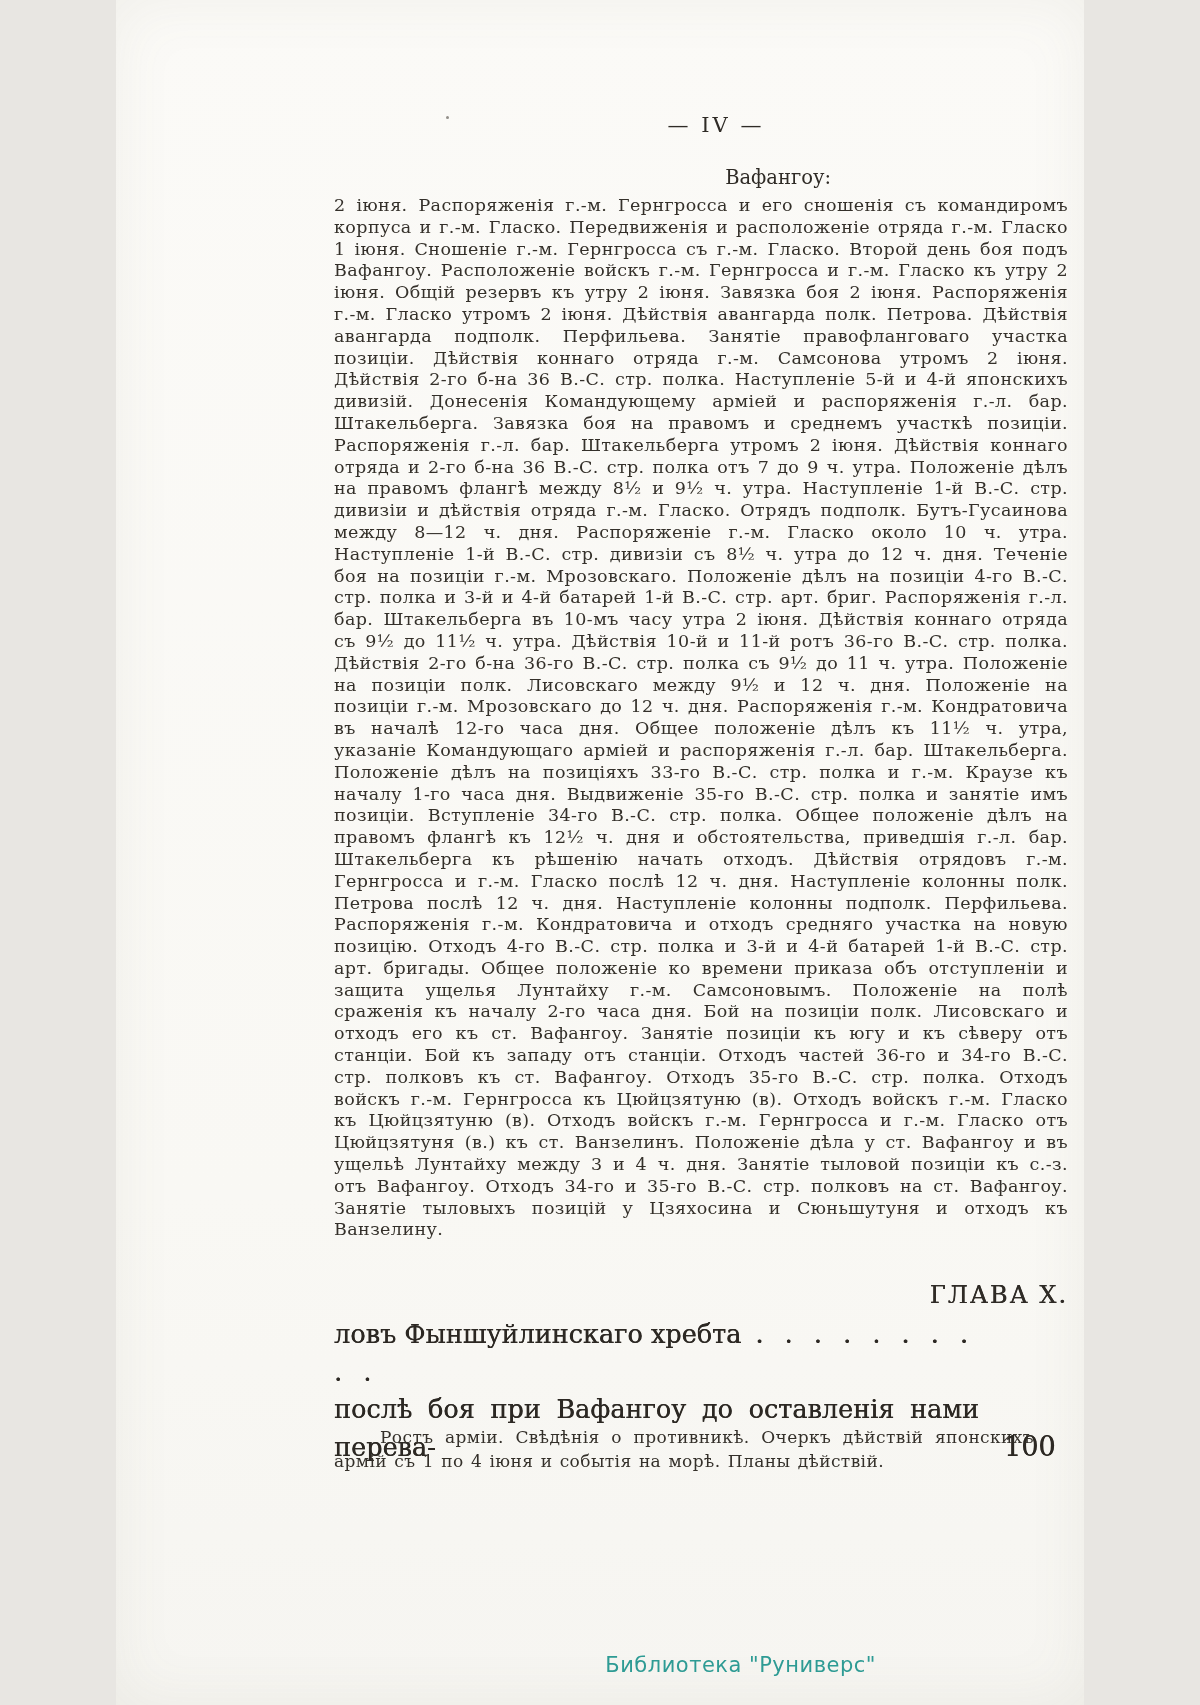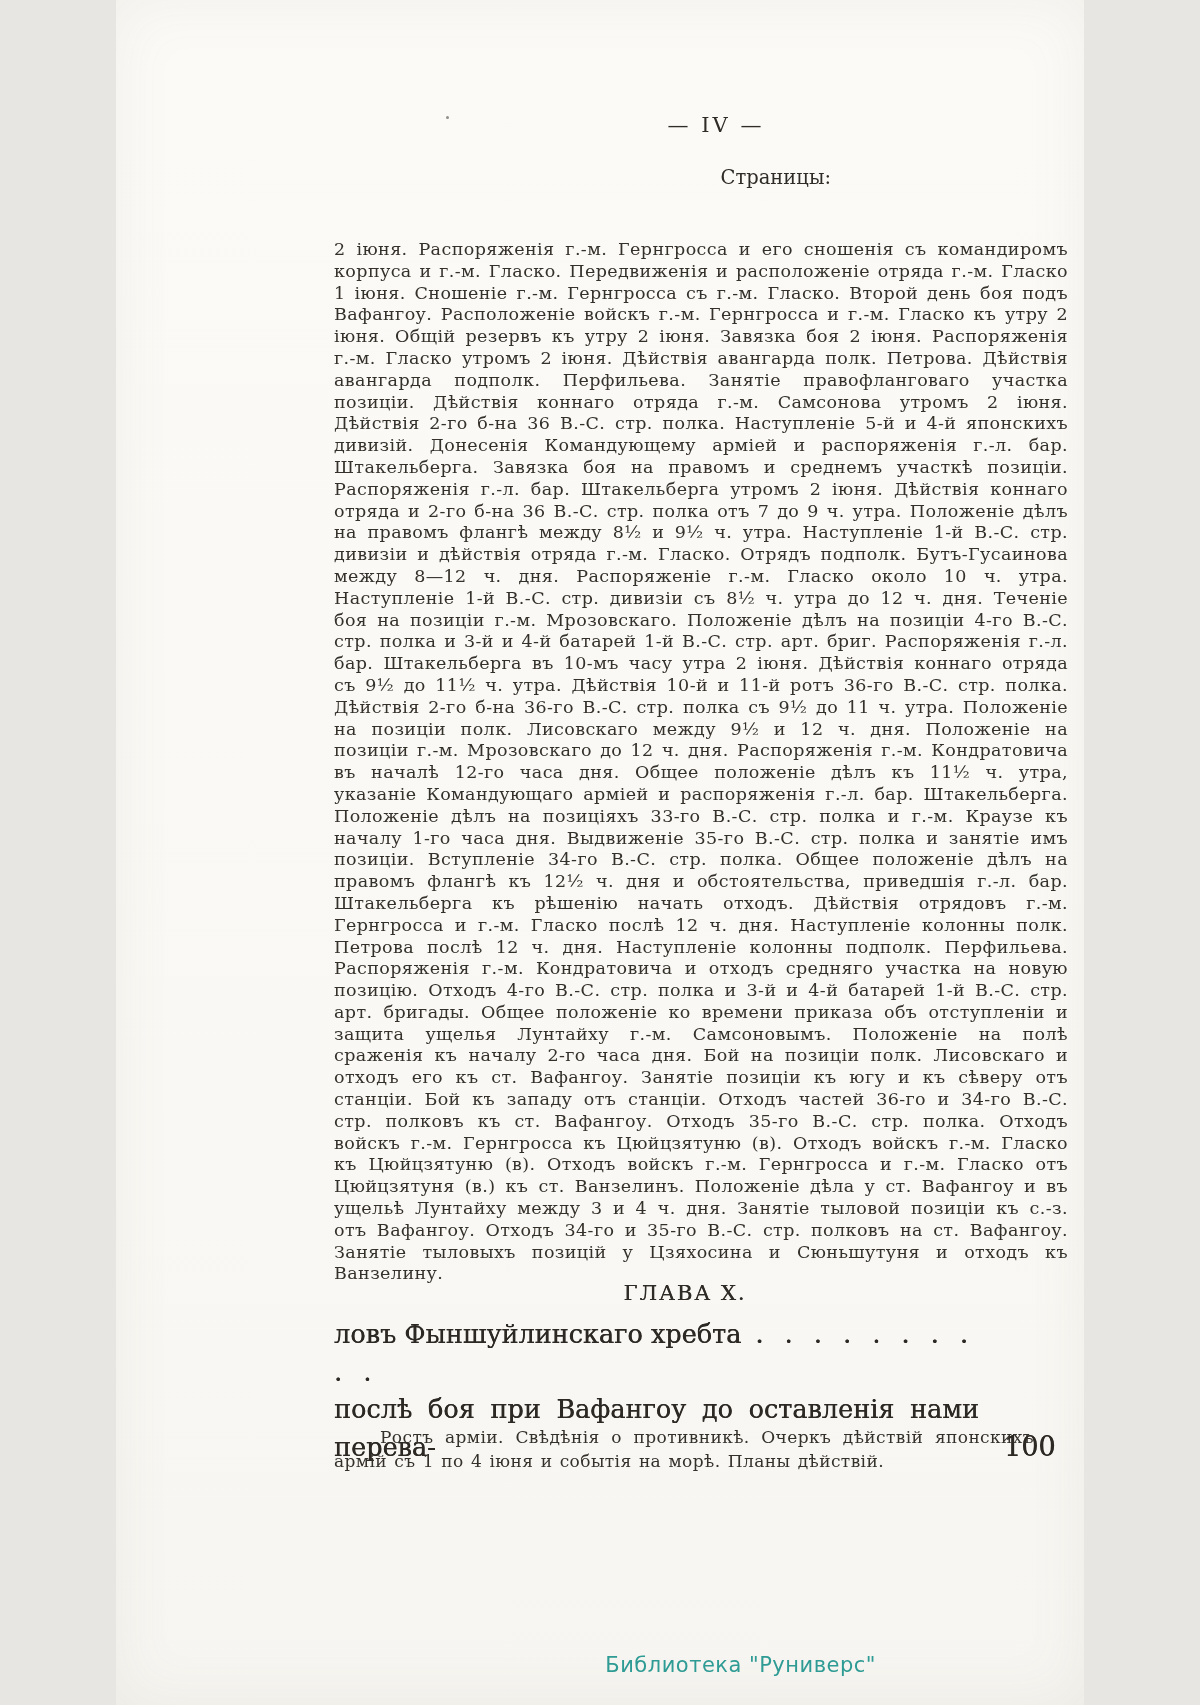--- a/index.html
+++ b/index.html
@@ -39,29 +39,28 @@
     position: absolute;
     top: 195px;
     left: 218px;
     width: 734px;
     font-size: 17.5px;
     line-height: 21.8px;
     letter-spacing: 0.4px;
     word-spacing: 1.5px;
     text-align: justify;
     color: #34302a;
-    margin-top: 44px;
   }
   .chapter-heading {
     position: absolute;
     top: 1281px;
-    left: 202px;
+    left: 218px;
     width: 734px;
-    text-align: center;
-    font-size: 21px;
+    text-align: right;
+    font-size: 24px;
     letter-spacing: 2px;
     color: #2f2b26;
     text-shadow: 0.3px 0 0 currentColor;
   }
   .chapter-title {
     position: absolute;
     top: 1316px;
     left: 163px;
     width: 700px;
     font-size: 25.5px;
@@ -126,21 +125,21 @@
 </style>
 </head>
 <body>
 
 <div class="page">
 
   <div class="scan-speck"></div>
 
   <div class="page-number-top">— IV —</div>
 
-  <div class="pages-label">Страницы:</div>
+  <div class="pages-label">Вафангоу:</div>
 
   <div class="toc-body">2 іюня. Распоряженія г.-м. Гернгросса и его сношенія съ командиромъ корпуса и г.-м. Гласко. Передвиженія и расположеніе отряда г.-м. Гласко 1 іюня. Сношеніе г.-м. Гернгросса съ г.-м. Гласко. Второй день боя подъ Вафангоу. Расположеніе войскъ г.-м. Гернгросса и г.-м. Гласко къ утру 2 іюня. Общій резервъ къ утру 2 іюня. Завязка боя 2 іюня. Распоряженія г.-м. Гласко утромъ 2 іюня. Дѣйствія авангарда полк. Петрова. Дѣйствія авангарда подполк. Перфильева. Занятіе правофланговаго участка позиціи. Дѣйствія коннаго отряда г.-м. Самсонова утромъ 2 іюня. Дѣйствія 2-го б-на 36 В.-С. стр. полка. Наступленіе 5-й и 4-й японскихъ дивизій. Донесенія Командующему арміей и распоряженія г.-л. бар. Штакельберга. Завязка боя на правомъ и среднемъ участкѣ позиціи. Распоряженія г.-л. бар. Штакельберга утромъ 2 іюня. Дѣйствія коннаго отряда и 2-го б-на 36 В.-С. стр. полка отъ 7 до 9 ч. утра. Положеніе дѣлъ на правомъ флангѣ между 8½ и 9½ ч. утра. Наступленіе 1-й В.-С. стр. дивизіи и дѣйствія отряда г.-м. Гласко. Отрядъ подполк. Бутъ-Гусаинова между 8—12 ч. дня. Распоряженіе г.-м. Гласко около 10 ч. утра. Наступленіе 1-й В.-С. стр. дивизіи съ 8½ ч. утра до 12 ч. дня. Теченіе боя на позиціи г.-м. Мрозовскаго. Положеніе дѣлъ на позиціи 4-го В.-С. стр. полка и 3-й и 4-й батарей 1-й В.-С. стр. арт. бриг. Распоряженія г.-л. бар. Штакельберга въ 10-мъ часу утра 2 іюня. Дѣйствія коннаго отряда съ 9½ до 11½ ч. утра. Дѣйствія 10-й и 11-й ротъ 36-го В.-С. стр. полка. Дѣйствія 2-го б-на 36-го В.-С. стр. полка съ 9½ до 11 ч. утра. Положеніе на позиціи полк. Лисовскаго между 9½ и 12 ч. дня. Положеніе на позиціи г.-м. Мрозовскаго до 12 ч. дня. Распоряженія г.-м. Кондратовича въ началѣ 12-го часа дня. Общее положеніе дѣлъ къ 11½ ч. утра, указаніе Командующаго арміей и распоряженія г.-л. бар. Штакельберга. Положеніе дѣлъ на позиціяхъ 33-го В.-С. стр. полка и г.-м. Краузе къ началу 1-го часа дня. Выдвиженіе 35-го В.-С. стр. полка и занятіе имъ позиціи. Вступленіе 34-го В.-С. стр. полка. Общее положеніе дѣлъ на правомъ флангѣ къ 12½ ч. дня и обстоятельства, приведшія г.-л. бар. Штакельберга къ рѣшенію начать отходъ. Дѣйствія отрядовъ г.-м. Гернгросса и г.-м. Гласко послѣ 12 ч. дня. Наступленіе колонны полк. Петрова послѣ 12 ч. дня. Наступленіе колонны подполк. Перфильева. Распоряженія г.-м. Кондратовича и отходъ средняго участка на новую позицію. Отходъ 4-го В.-С. стр. полка и 3-й и 4-й батарей 1-й В.-С. стр. арт. бригады. Общее положеніе ко времени приказа объ отступленіи и защита ущелья Лунтайху г.-м. Самсоновымъ. Положеніе на полѣ сраженія къ началу 2-го часа дня. Бой на позиціи полк. Лисовскаго и отходъ его къ ст. Вафангоу. Занятіе позиціи къ югу и къ сѣверу отъ станціи. Бой къ западу отъ станціи. Отходъ частей 36-го и 34-го В.-С. стр. полковъ къ ст. Вафангоу. Отходъ 35-го В.-С. стр. полка. Отходъ войскъ г.-м. Гернгросса къ Цюйцзятуню (в). Отходъ войскъ г.-м. Гласко къ Цюйцзятуню (в). Отходъ войскъ г.-м. Гернгросса и г.-м. Гласко отъ Цюйцзятуня (в.) къ ст. Ванзелинъ. Положеніе дѣла у ст. Вафангоу и въ ущельѣ Лунтайху между 3 и 4 ч. дня. Занятіе тыловой позиціи къ с.-з. отъ Вафангоу. Отходъ 34-го и 35-го В.-С. стр. полковъ на ст. Вафангоу. Занятіе тыловыхъ позицій у Цзяхосина и Сюньшутуня и отходъ къ Ванзелину.</div>
 
   <div class="chapter-heading">ГЛАВА X.</div>
 
   <div class="chapter-title">
     <div class="t-line indent last">
       <span>ловъ Фыншуйлинскаго хребта</span><span class="dots">. . . . . . . . . .</span>
     </div>
     <div class="t-line indent">послѣ боя при Вафангоу до оставленія нами перева-</div>

